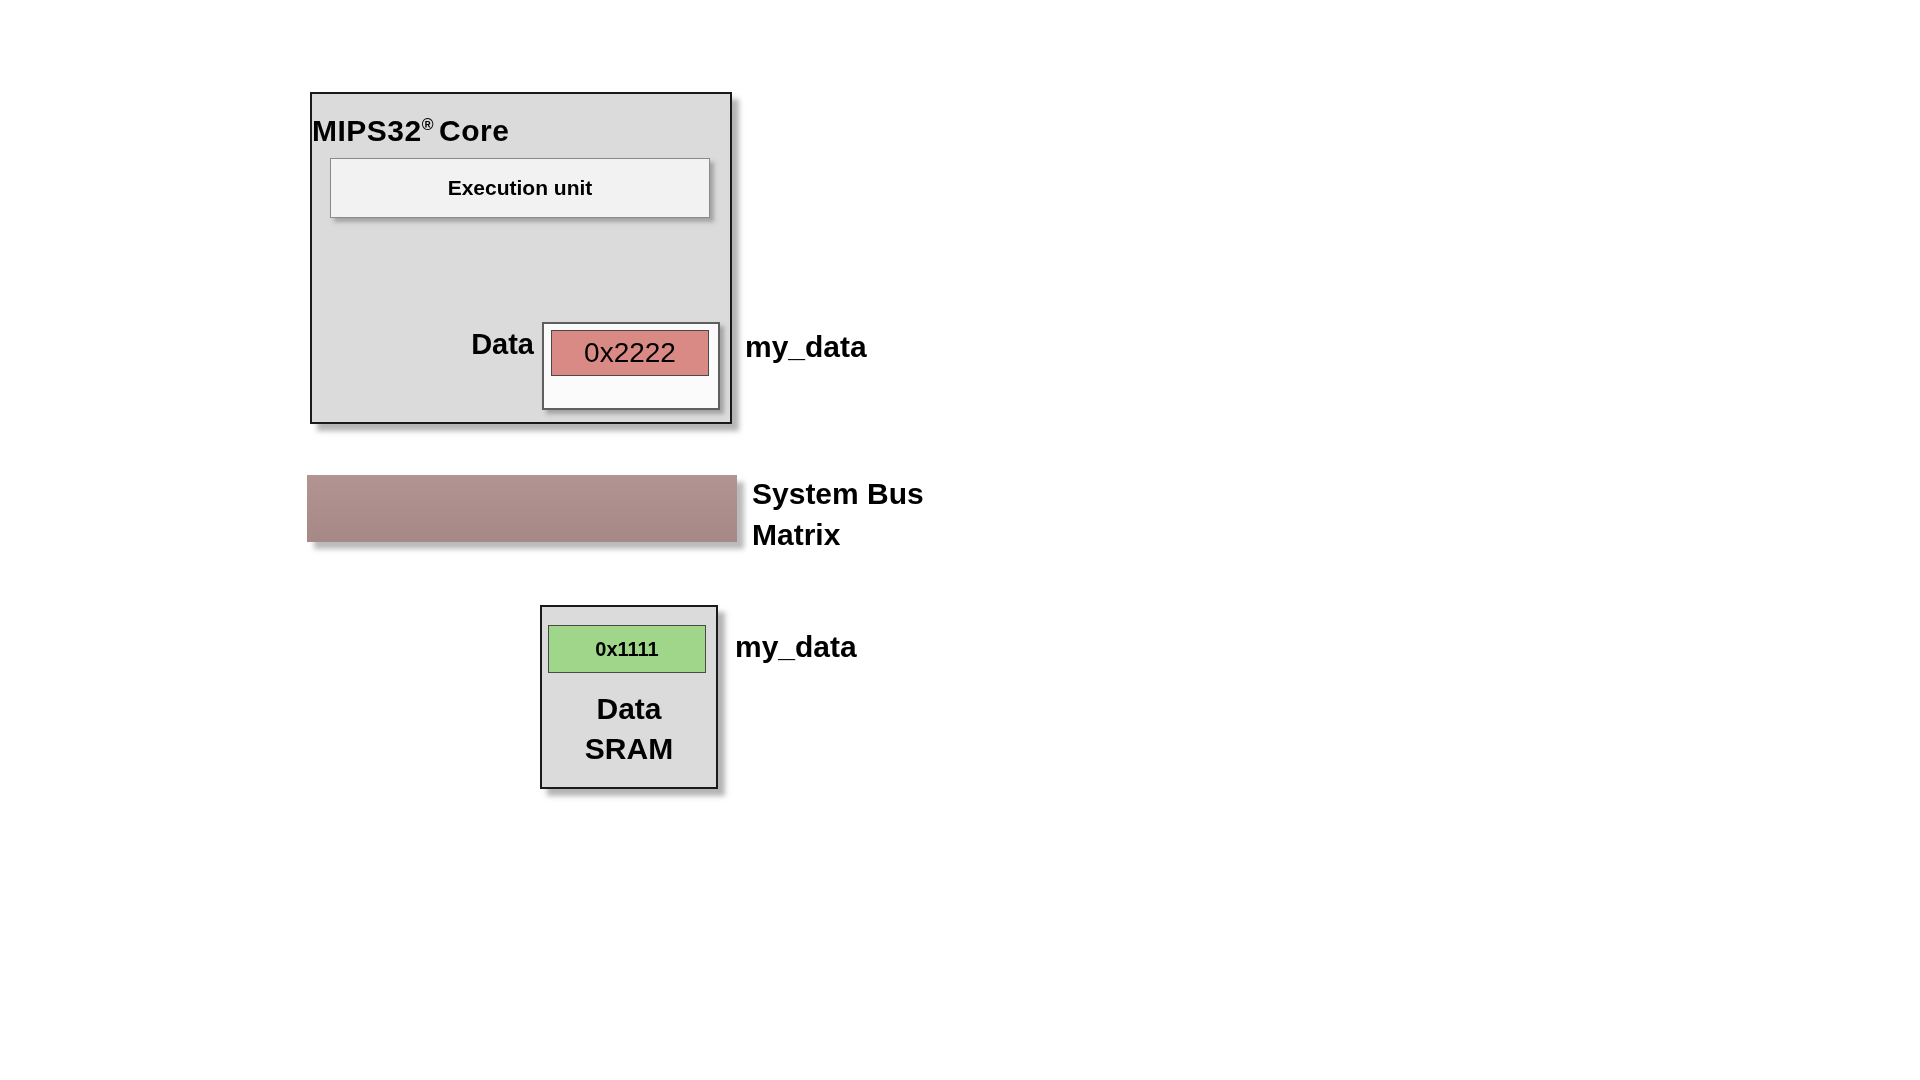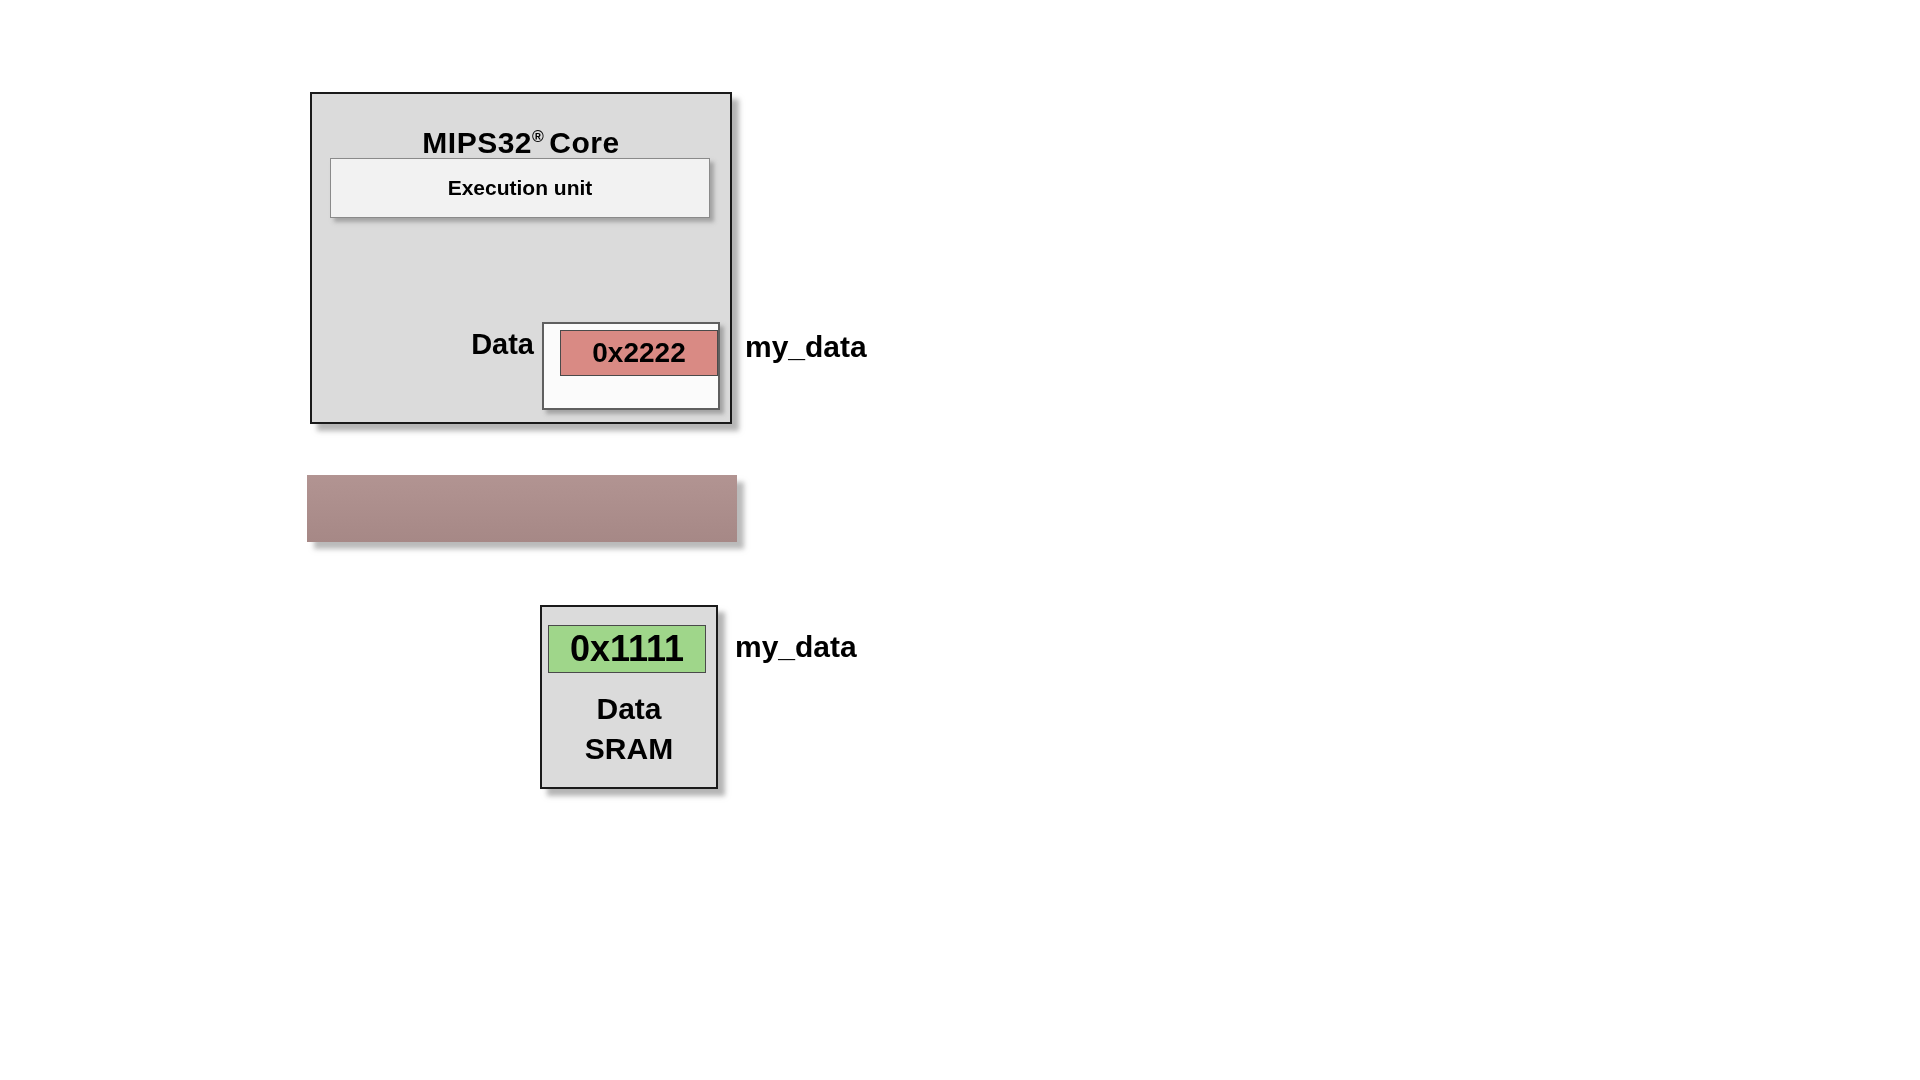--- a/index.html
+++ b/index.html
@@ -26,25 +26,24 @@
       height: 328px;
       background: #dbdbdb;
       border: 2px solid #1a1a1a;
       box-shadow: 7px 7px 5px rgba(120,120,120,0.55);
     }
     .core-title {
       position: absolute;
       left: 0;
       top: 20px;
       width: 100%;
-      text-align: center;
+      text-align: left;
       font-weight: bold;
       font-size: 30px;
       letter-spacing: 0.5px;
-      margin-top: 12px;
     }
     .core-title sup {
       font-size: 16px;
       margin-right: 5px;
     }
     .exec-unit {
       position: absolute;
       left: 18px;
       top: 64px;
       width: 378px;
@@ -82,23 +81,22 @@
       position: absolute;
       left: 7px;
       top: 6px;
       width: 156px;
       height: 44px;
       background: #d98a84;
       border: 1px solid #4a4a4a;
       display: flex;
       align-items: center;
       justify-content: center;
-      font-weight: bold;
+      font-weight: normal;
       font-size: 28px;
-      margin-left: 9px;
     }
     .my-data-top {
       position: absolute;
       left: 745px;
       top: 330px;
       font-weight: bold;
       font-size: 30px;
     }
 
     
@@ -136,21 +134,21 @@
       left: 6px;
       top: 18px;
       width: 156px;
       height: 46px;
       background: #9fd68a;
       border: 1px solid #4a4a4a;
       display: flex;
       align-items: center;
       justify-content: center;
       font-weight: bold;
-      font-size: 36px;
+      font-size: 20px;
       text-align: center;
     }
     .sram-label {
       position: absolute;
       left: 0;
       top: 82px;
       width: 100%;
       text-align: center;
       font-weight: bold;
       font-size: 30px;
@@ -187,20 +185,24 @@
     <div class="cache-frame">
       <div class="cache-value">
         <span>0x2222</span>
       </div>
     </div>
   </div>
 
   <div class="my-data-top">my_data</div>
 
   <div class="bus-bar"></div>
+  <div class="bus-label">
+    <span class="line">System Bus</span>
+    <span class="line">Matrix</span>
+  </div>
 
   <div class="sram-box">
     <div class="sram-value">
       <span>0x1111</span>
     </div>
     <div class="sram-label">
       <span class="line">Data</span>
       <span class="line">SRAM</span>
     </div>
   </div>

